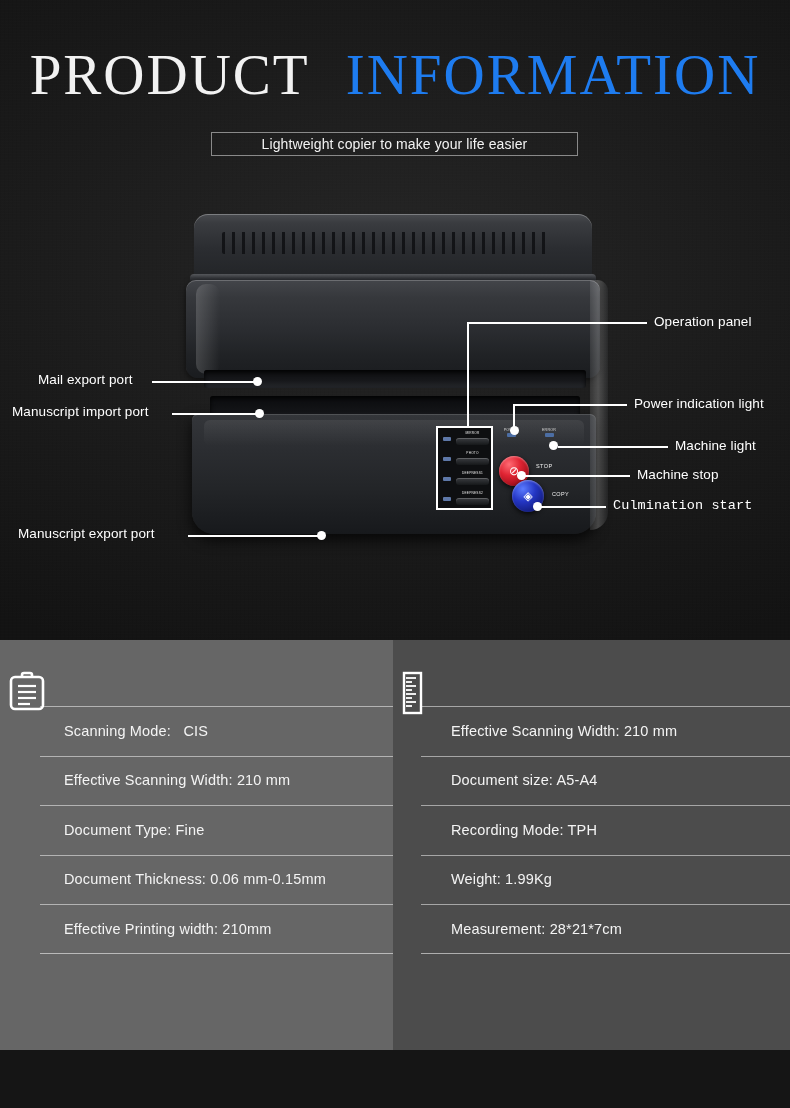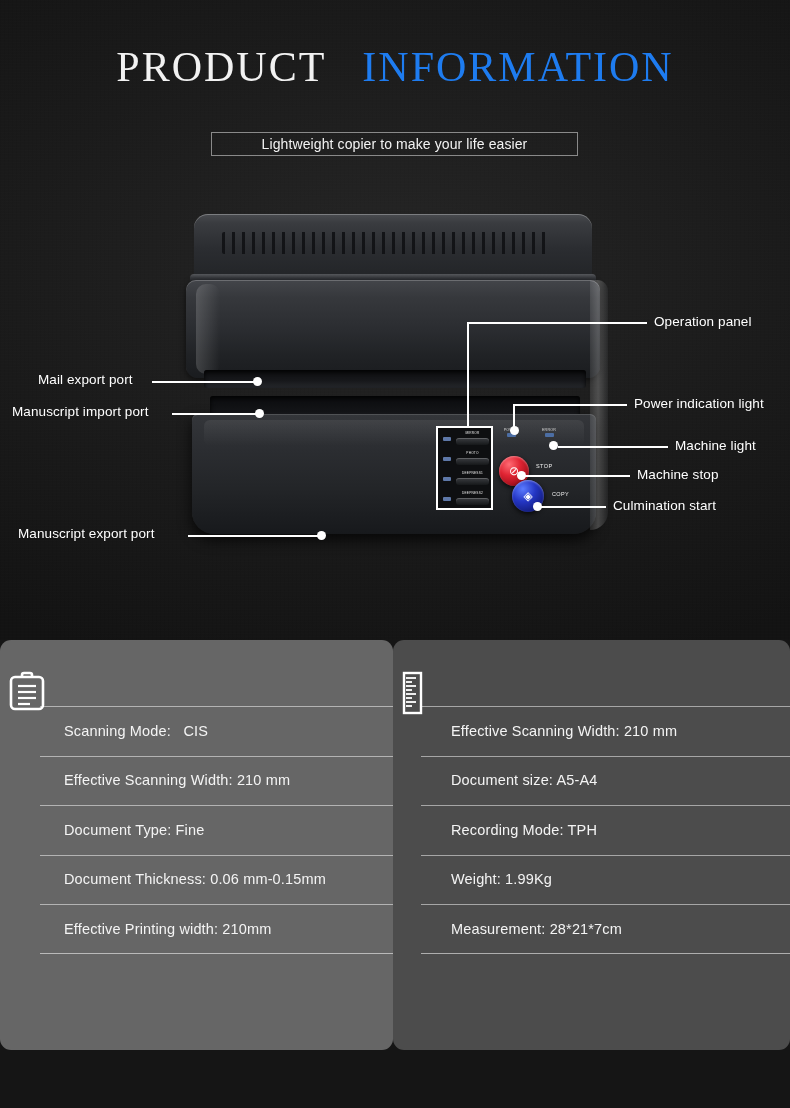--- a/index.html
+++ b/index.html
@@ -35,21 +35,21 @@
   
   .title-row {
     position: absolute;
     left: 0; top: 46px;
     width: 790px;
     text-align: center;
     white-space: nowrap;
   }
   .title-word {
     font-family: "Liberation Serif", "DejaVu Serif", serif;
-    font-size: 42px;
+    font-size: 57px;
     letter-spacing: 2px;
     line-height: 1;
     display: inline-block;
     vertical-align: baseline;
   }
   .title-primary { color: #f2f2f2; }
   .title-accent  { color: #1e7cf0; margin-left: 36px; font-family: Liberation Serif, serif; }
 
   .subtitle-box {
     position: absolute;
@@ -277,21 +277,20 @@
   .specs {
     position: absolute;
     left: 0; top: 640px;
     width: 790px; height: 410px;
     display: flex;
   }
   .spec-col {
     position: relative;
     height: 410px;
     padding-top: 66px;
-    border-radius: 11px;
   }
   .spec-col-left  { width: 393px; background: #666666; }
   .spec-col-right { width: 397px; background: #4c4c4c; }
 
   .spec-icon {
     position: absolute;
     top: 30px;
   }
   .spec-icon-left  { left: 8px; }
   .spec-icon-right { left: 5px; }
@@ -434,21 +433,21 @@
   <div class="lead-dot" style="left:510px; top:426px;"></div>
 
   <div class="callout-label" style="left:675px; top:438px;">Machine light</div>
   <div class="lead-h" style="left:558px; top:446px; width:110px;"></div>
   <div class="lead-dot" style="left:549px; top:441px;"></div>
 
   <div class="callout-label" style="left:637px; top:467px;">Machine stop</div>
   <div class="lead-h" style="left:525px; top:475px; width:105px;"></div>
   <div class="lead-dot" style="left:517px; top:471px;"></div>
 
-  <div class="callout-label" style="left:613px; top:498px;">Culmination start</div>
+  <div class="callout-label" style="left:613px; top:498px;font-family:Liberation Mono, monospace;">Culmination start</div>
   <div class="lead-h" style="left:540px; top:506px; width:66px;"></div>
   <div class="lead-dot" style="left:533px; top:502px;"></div>
 </div>
 
 <div class="specs">
 
   <div class="spec-col spec-col-left">
     <span class="spec-icon spec-icon-left">
       <svg width="38" height="42" viewBox="0 0 38 42" fill="none">
         <rect x="3" y="7" width="32" height="32" rx="4" stroke="#ffffff" stroke-width="2.6"></rect>

